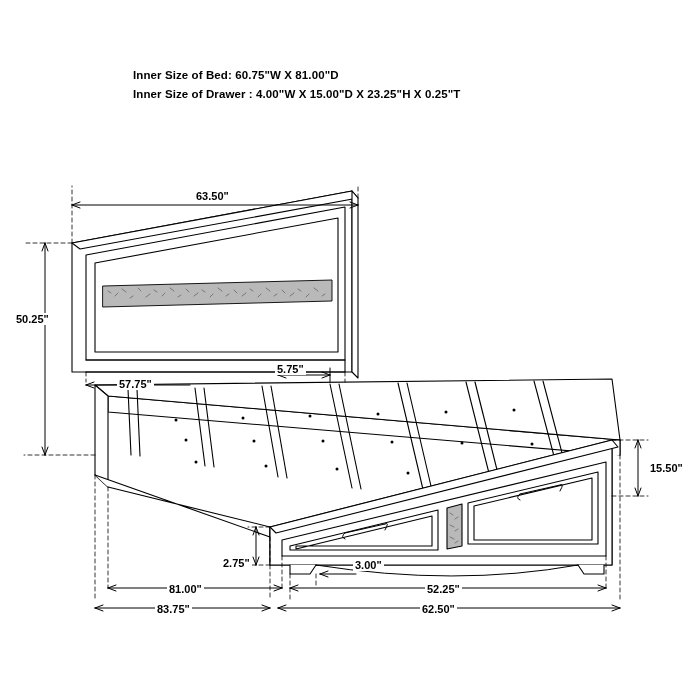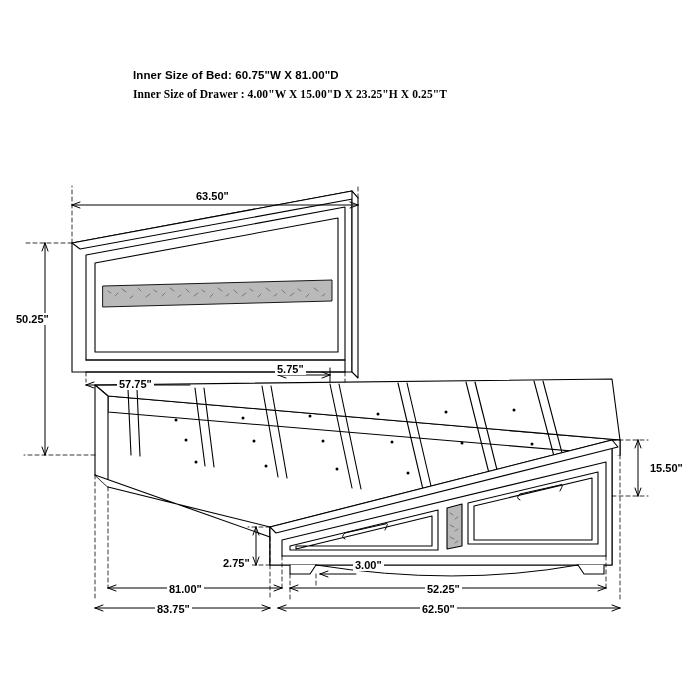--- a/index.html
+++ b/index.html
@@ -17,21 +17,21 @@
     overflow: hidden;
   }
   .note {
     position: absolute;
     font-size: 11.5px;
     font-weight: bold;
     letter-spacing: 0.1px;
     white-space: nowrap;
   }
   #note1 { left: 133px; top: 69px; }
-  #note2 { left: 133px; top: 88px; font-family: Liberation Serif, serif; }
+  #note2 { left: 133px; top: 88px; }
 
   svg#drawing {
     position: absolute;
     left: 0;
     top: 0;
     width: 700px;
     height: 700px;
   }
   .dimlabel {
     position: absolute;

